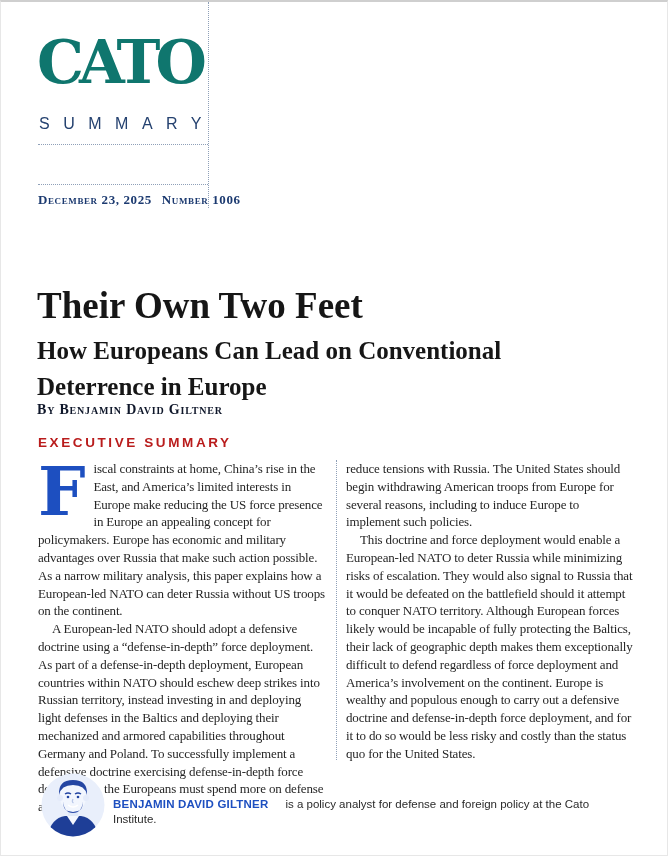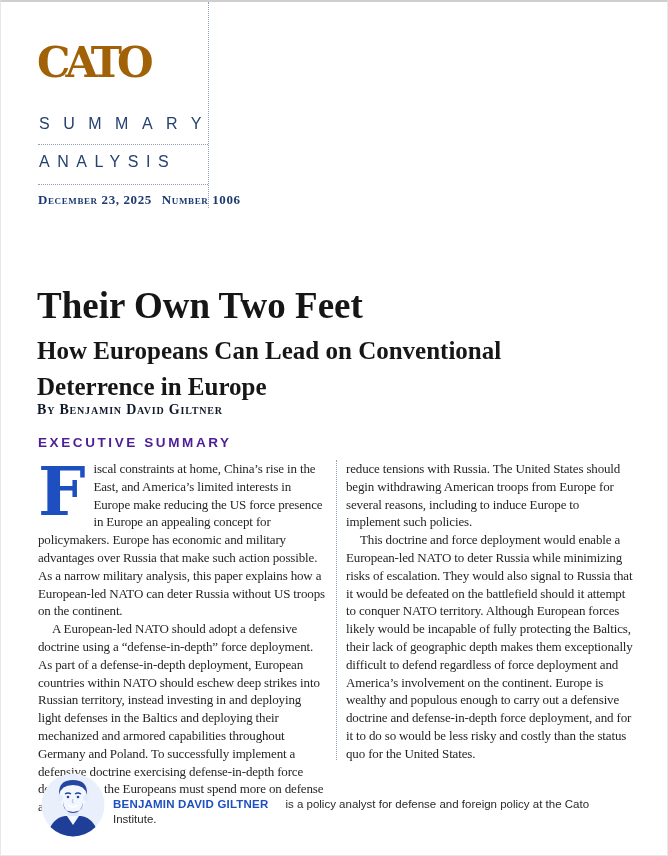--- a/index.html
+++ b/index.html
@@ -14,22 +14,22 @@
     overflow:hidden;
   }
   
   .mast-vline{
     position:absolute;left:207px;top:0;height:206px;width:0;
     border-left:1px dotted #8fa0b8;
   }
   .logo{
     position:absolute;left:36px;top:26px;width:150px;
     font-family:"DejaVu Serif", serif;
-    font-size:42px;line-height:70px;font-weight:600;
-    letter-spacing:-5px;color:#a16207;
+    font-size:59px;line-height:70px;font-weight:600;
+    letter-spacing:-5px;color:#0f766e;
   }
   .pub1{
     position:absolute;left:38px;top:113px;width:170px;
     font-family:"Liberation Sans", sans-serif;
     font-size:16px;color:#24416f;letter-spacing:13.5px;font-weight:400;
   }
   .pub2{
     position:absolute;left:38px;top:151px;width:170px;
     font-family:"Liberation Sans", sans-serif;
     font-size:16px;color:#24416f;letter-spacing:7.5px;font-weight:400;
@@ -62,21 +62,21 @@
   .byline{
     position:absolute;left:36px;top:384px;width:400px;
     font-family:"Liberation Serif", serif;
     font-variant:small-caps;font-weight:700;
     font-size:14px;color:#0f172a;letter-spacing:0.8px;margin-top:16px;
   }
   
   .exec-heading{
     position:absolute;left:37px;top:433px;
     font-family:"Liberation Sans", sans-serif;
-    font-size:13.5px;font-weight:700;color:#4c1d95;letter-spacing:2.6px;text-align:right;
+    font-size:13.5px;font-weight:700;color:#b91c1c;letter-spacing:2.6px;text-align:right;
   }
   .columns{
     position:absolute;left:37px;top:458px;width:596px;
     display:flex;
   }
   .col{
     width:288px;
     font-family:"Liberation Serif", serif;
     font-size:13px;line-height:17.8px;letter-spacing:-0.15px;
     color:#262626;text-align:left;
@@ -109,21 +109,20 @@
 </style>
 </head>
 <body>
 
 <div class="page">
 
   <div class="mast-vline"></div>
   <div class="logo">CATO</div>
   <div class="pub1">SUMMARY</div>
   <div class="mast-sep1"></div>
-  <div class="pub2">ANALYSIS</div>
   <div class="mast-sep2"></div>
   <div class="issue-line">
     <span class="date">December 23, 2025</span><span class="num">Number 1006</span>
   </div>
 
   <h1 class="title">Their Own Two Feet</h1>
   <h2 class="subtitle">How Europeans Can Lead on Conventional Deterrence in Europe</h2>
   <div class="byline">By Benjamin David Giltner</div>
 
   <div class="exec-heading">EXECUTIVE SUMMARY</div>

